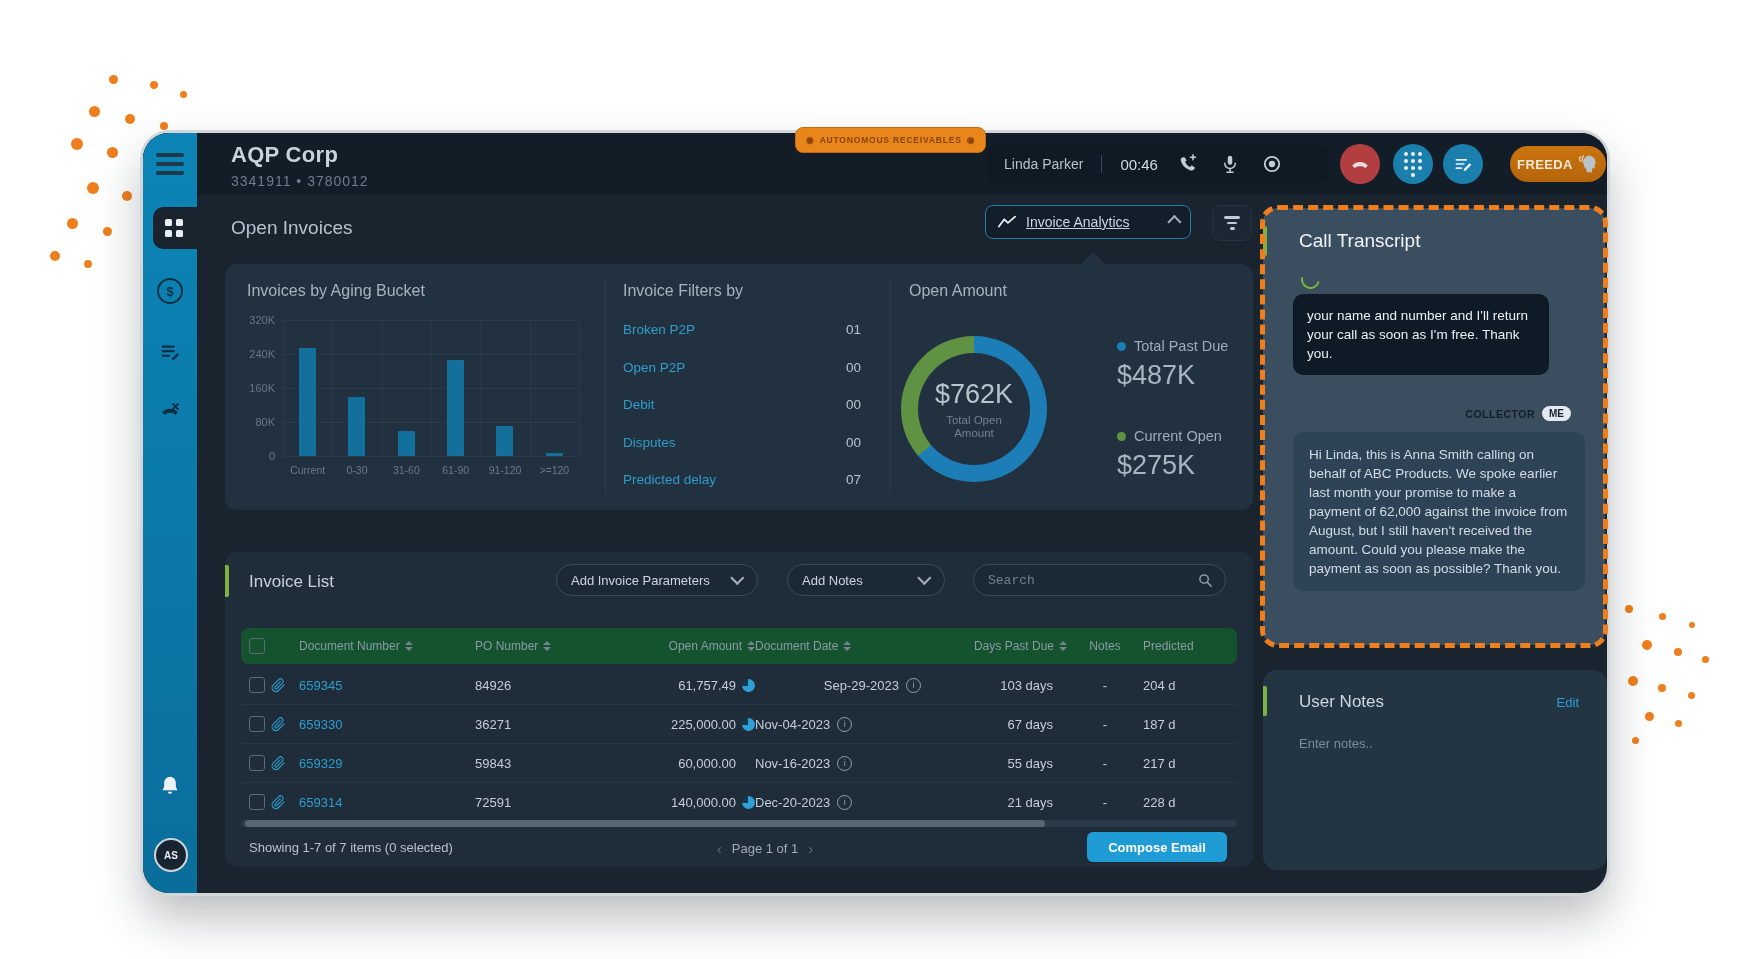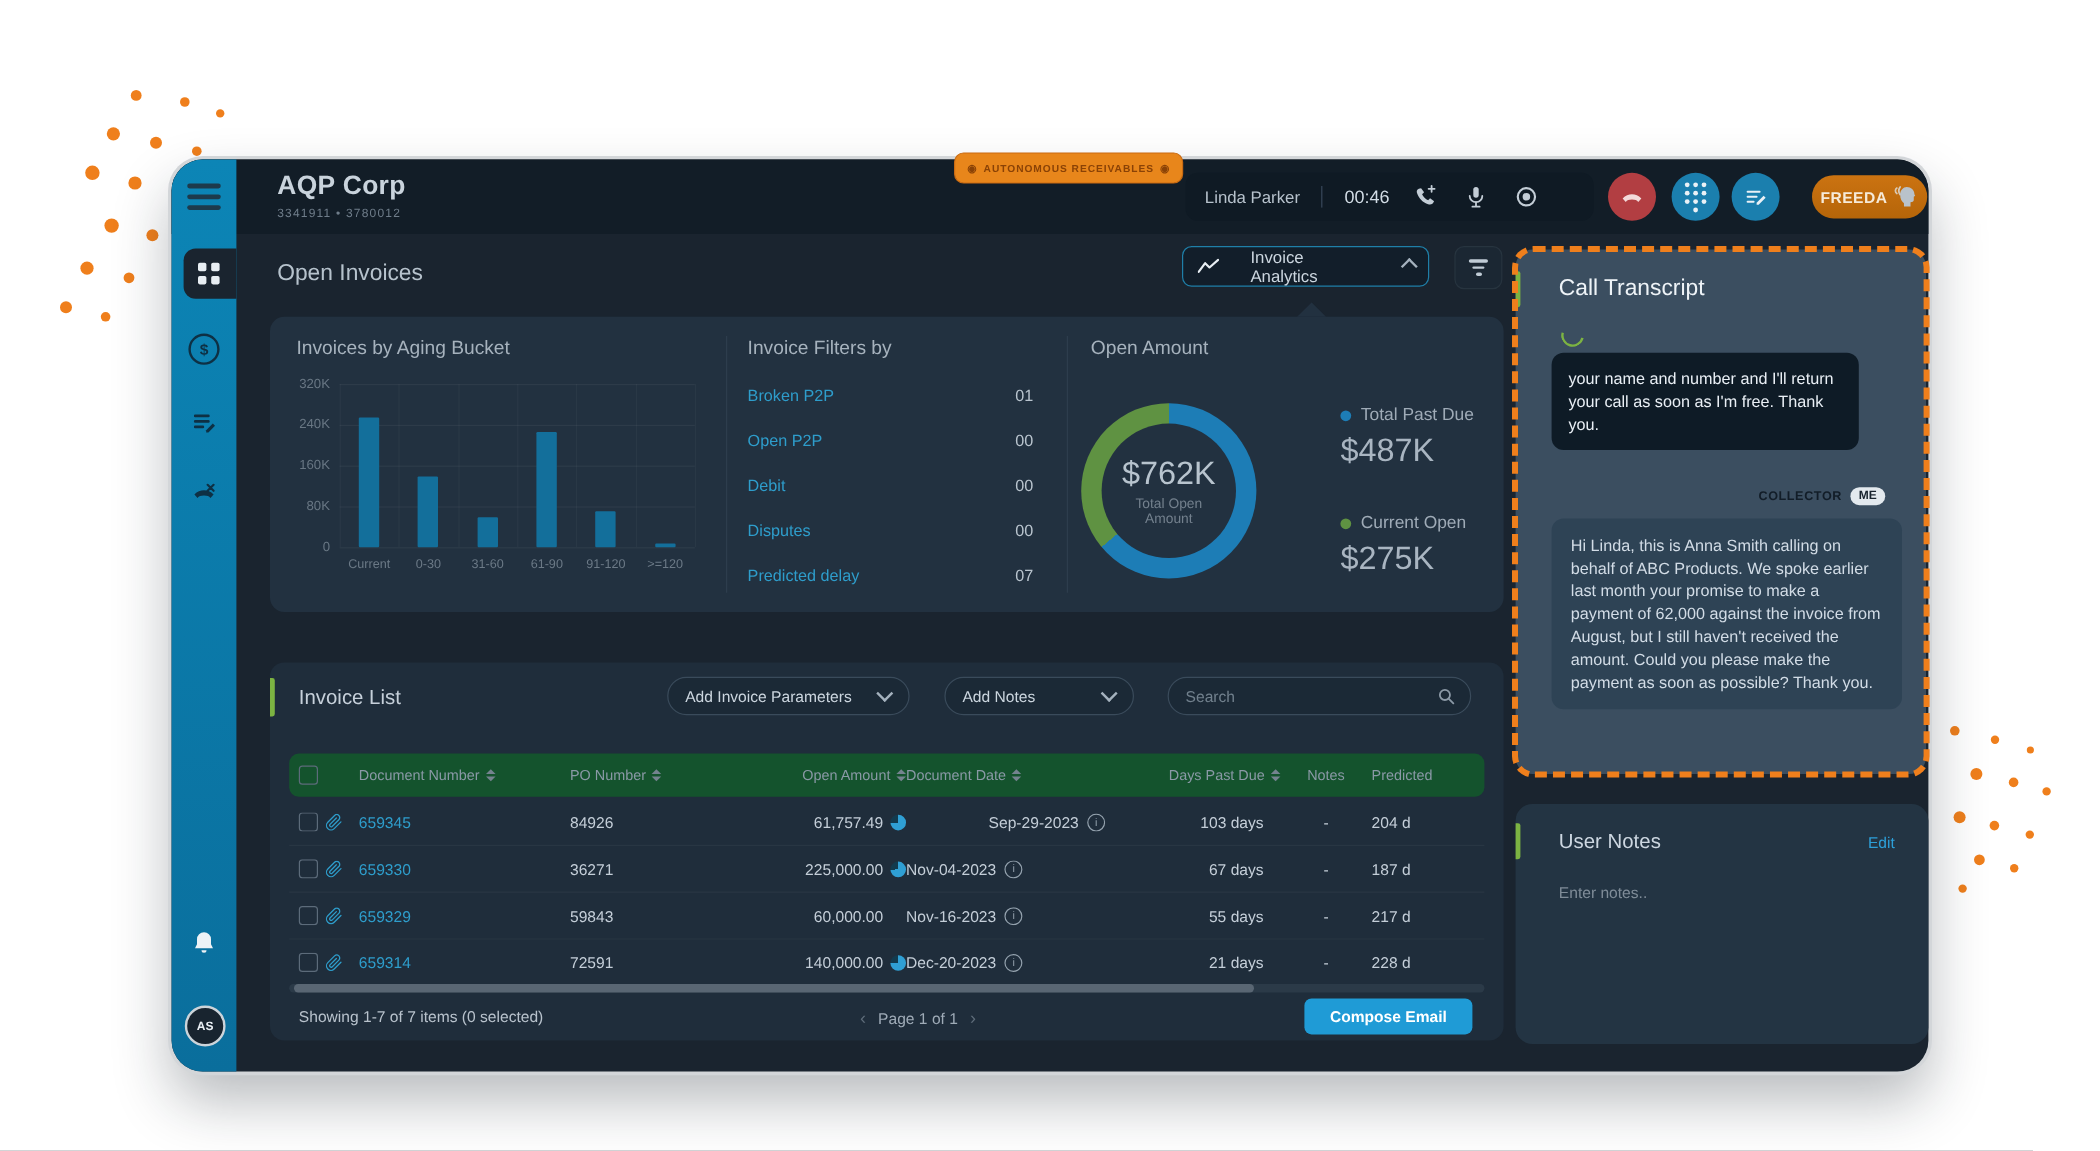--- a/index.html
+++ b/index.html
@@ -14,21 +14,21 @@
   .hamburger{position:absolute;left:13px;top:20px;width:28px;height:22px;display:flex;flex-direction:column;justify-content:space-between;cursor:pointer;}
   .hamburger div{height:4px;border-radius:2px;background:#1d3a4c;}
   .side-active{position:absolute;left:10px;top:74px;width:44px;height:42px;background:#1a242f;border-radius:10px 0 0 10px;}
   .grid-ic{position:absolute;left:12px;top:12px;width:18px;height:18px;display:grid;grid-template-columns:7px 7px;grid-template-rows:7px 7px;gap:4px;}
   .grid-ic span{background:#e8eef3;border-radius:1.5px;}
   .side-ic{position:absolute;left:13px;width:28px;height:28px;display:flex;align-items:center;justify-content:center;cursor:pointer;}
   .dollar-ic{width:22px;height:22px;border:2.4px solid #0e3044;border-radius:50%;color:#0e3044;font-size:13px;font-weight:bold;display:flex;align-items:center;justify-content:center;}
   .avatar{position:absolute;left:11px;width:30px;height:30px;border-radius:50%;background:#18242f;border:2px solid #ccd4da;color:#e8eef3;font-size:10px;font-weight:bold;display:flex;align-items:center;justify-content:center;}
   
   .company{position:absolute;left:88px;top:9px;font-size:22px;font-weight:bold;color:#c9d3dc;letter-spacing:.3px;}
-  .company-ids{position:absolute;left:88px;top:40px;font-size:10px;color:#6f7d8a;letter-spacing:1px;}
+  .company-ids{position:absolute;left:88px;top:40px;font-size:14px;color:#6f7d8a;letter-spacing:1px;}
   .ribbon{position:absolute;left:652px;top:-6px;height:24px;line-height:24px;padding:0 10px;background:#e8861b;border:1px solid #c96a12;border-radius:8px;
           font-size:8.5px;font-weight:bold;color:#8a4206;letter-spacing:.8px;display:flex;align-items:center;gap:5px;}
   .ribbon .rdot{font-size:9px;line-height:1;}
   .callbar{position:absolute;left:845px;top:11px;width:340px;height:40px;background:#0f1a24;border-radius:10px;display:flex;align-items:center;padding:0 16px;box-sizing:border-box;gap:18px;}
   .caller{font-size:14px;color:#b7c2cc;}
   .cb-sep{width:1px;height:18px;background:#39485a;}
   .timer{font-size:15px;color:#d2dce5;}
   .cb-icon{width:24px;height:24px;display:flex;align-items:center;justify-content:center;cursor:pointer;}
   .round-btn{position:absolute;top:11px;width:40px;height:40px;border-radius:50%;display:flex;align-items:center;justify-content:center;cursor:pointer;}
   .btn-end{left:1197px;background:#b23e42;}
@@ -37,21 +37,21 @@
   .dialpad{display:grid;grid-template-columns:repeat(3,4px);grid-template-rows:repeat(3,4px);gap:3px;}
   .dialpad i{background:#eaf1f6;border-radius:50%;}
   .dial-wrap{display:flex;flex-direction:column;align-items:center;gap:3px;}
   .dial-extra{width:4px;height:4px;background:#eaf1f6;border-radius:50%;}
   .freeda{position:absolute;left:1367px;top:13px;width:96px;height:36px;border-radius:18px;background:linear-gradient(180deg,#cb7311,#b56509);
           display:flex;align-items:center;justify-content:center;gap:4px;cursor:pointer;}
   .freeda span{font-size:13px;font-weight:bold;color:#f6ead8;letter-spacing:.4px;}
   
   .page-title{position:absolute;left:88px;top:84px;font-size:19px;color:#b6c2cc;}
   .an-dd{position:absolute;left:842px;top:72px;width:206px;height:34px;border:1.5px solid #1f7fa8;border-radius:8px;background:#121e2a;
-         display:flex;align-items:center;gap:26px;padding:0 12px;box-sizing:border-box;cursor:pointer;}
+         display:flex;align-items:center;gap:10px;padding:0 12px;box-sizing:border-box;cursor:pointer;text-decoration:underline;}
   .an-dd .lbl{font-size:14px;color:#ccd6df;flex:1;}
   .chev{width:8px;height:8px;border-left:2px solid #a5b2be;border-bottom:2px solid #a5b2be;display:inline-block;}
   .chev.up{transform:rotate(135deg) translate(-1px,-1px);}
   .chev.down{transform:rotate(-45deg) translate(1px,-2px);}
   .filter-btn{position:absolute;left:1069px;top:72px;width:38px;height:34px;background:#1b2733;border:1px solid #27343f;border-radius:8px;
               display:flex;flex-direction:column;align-items:center;justify-content:center;gap:3px;cursor:pointer;}
   .filter-btn i{display:block;height:2.5px;background:#c1ccd6;border-radius:2px;}
   .caret-up{position:absolute;left:938px;top:119px;width:0;height:0;border-left:12px solid transparent;border-right:12px solid transparent;border-bottom:12px solid #223140;}
   
   .an-panel{position:absolute;left:82px;top:131px;width:1028px;height:246px;background:#223140;border-radius:12px;}
@@ -78,21 +78,21 @@
   .lg-val{position:absolute;left:892px;font-size:27px;color:#a9b5c1;}
   
   .inv-panel{position:absolute;left:82px;top:419px;width:1028px;height:315px;background:#1f2d3b;border-radius:12px;overflow:hidden;}
   .green-bar{position:absolute;left:0;width:4px;background:#7cb342;border-radius:0 2px 2px 0;}
   .inv-title{position:absolute;left:24px;top:20px;font-size:17px;color:#c6d0da;}
   .pill-dd{position:absolute;top:12px;height:32px;border:1px solid #3a4b5b;border-radius:16px;background:#1b2936;display:flex;align-items:center;
            padding:0 14px;box-sizing:border-box;font-size:13px;color:#ccd6df;cursor:pointer;}
   .pill-dd .lbl{flex:1;}
   .searchbox{position:absolute;left:748px;top:12px;width:253px;height:32px;border:1px solid #3a4b5b;border-radius:16px;background:#1b2936;
              display:flex;align-items:center;padding:0 12px;box-sizing:border-box;gap:8px;}
-  .searchbox input{flex:1;background:transparent;border:none;outline:none;font-size:13px;color:#c7d1db;font-family:Liberation Sans, sans-serif;}
+  .searchbox input{flex:1;background:transparent;border:none;outline:none;font-size:13px;color:#c7d1db;font-family:Liberation Mono, monospace;}
   .searchbox input::placeholder{color:#71808d;}
   .thead{position:absolute;left:16px;top:76px;width:996px;height:36px;background:#14532d;border-radius:8px;}
   .tr{display:grid;grid-template-columns:30px 28px 176px 124px 156px 166px 146px 76px 94px;align-items:center;height:100%;}
   .th{font-size:12px;color:#8a99a6;display:flex;align-items:center;gap:5px;}
   .rows{position:absolute;left:16px;top:114px;width:996px;}
   .row{height:38px;border-bottom:1px solid rgba(255,255,255,.045);}
   .row:last-child{border-bottom:none;}
   .td{font-size:13px;color:#c4ced8;overflow:hidden;white-space:nowrap;}
   .t-right{justify-content:flex-end;text-align:right;display:flex;align-items:center;gap:6px;}
   .t-center{text-align:center;}

